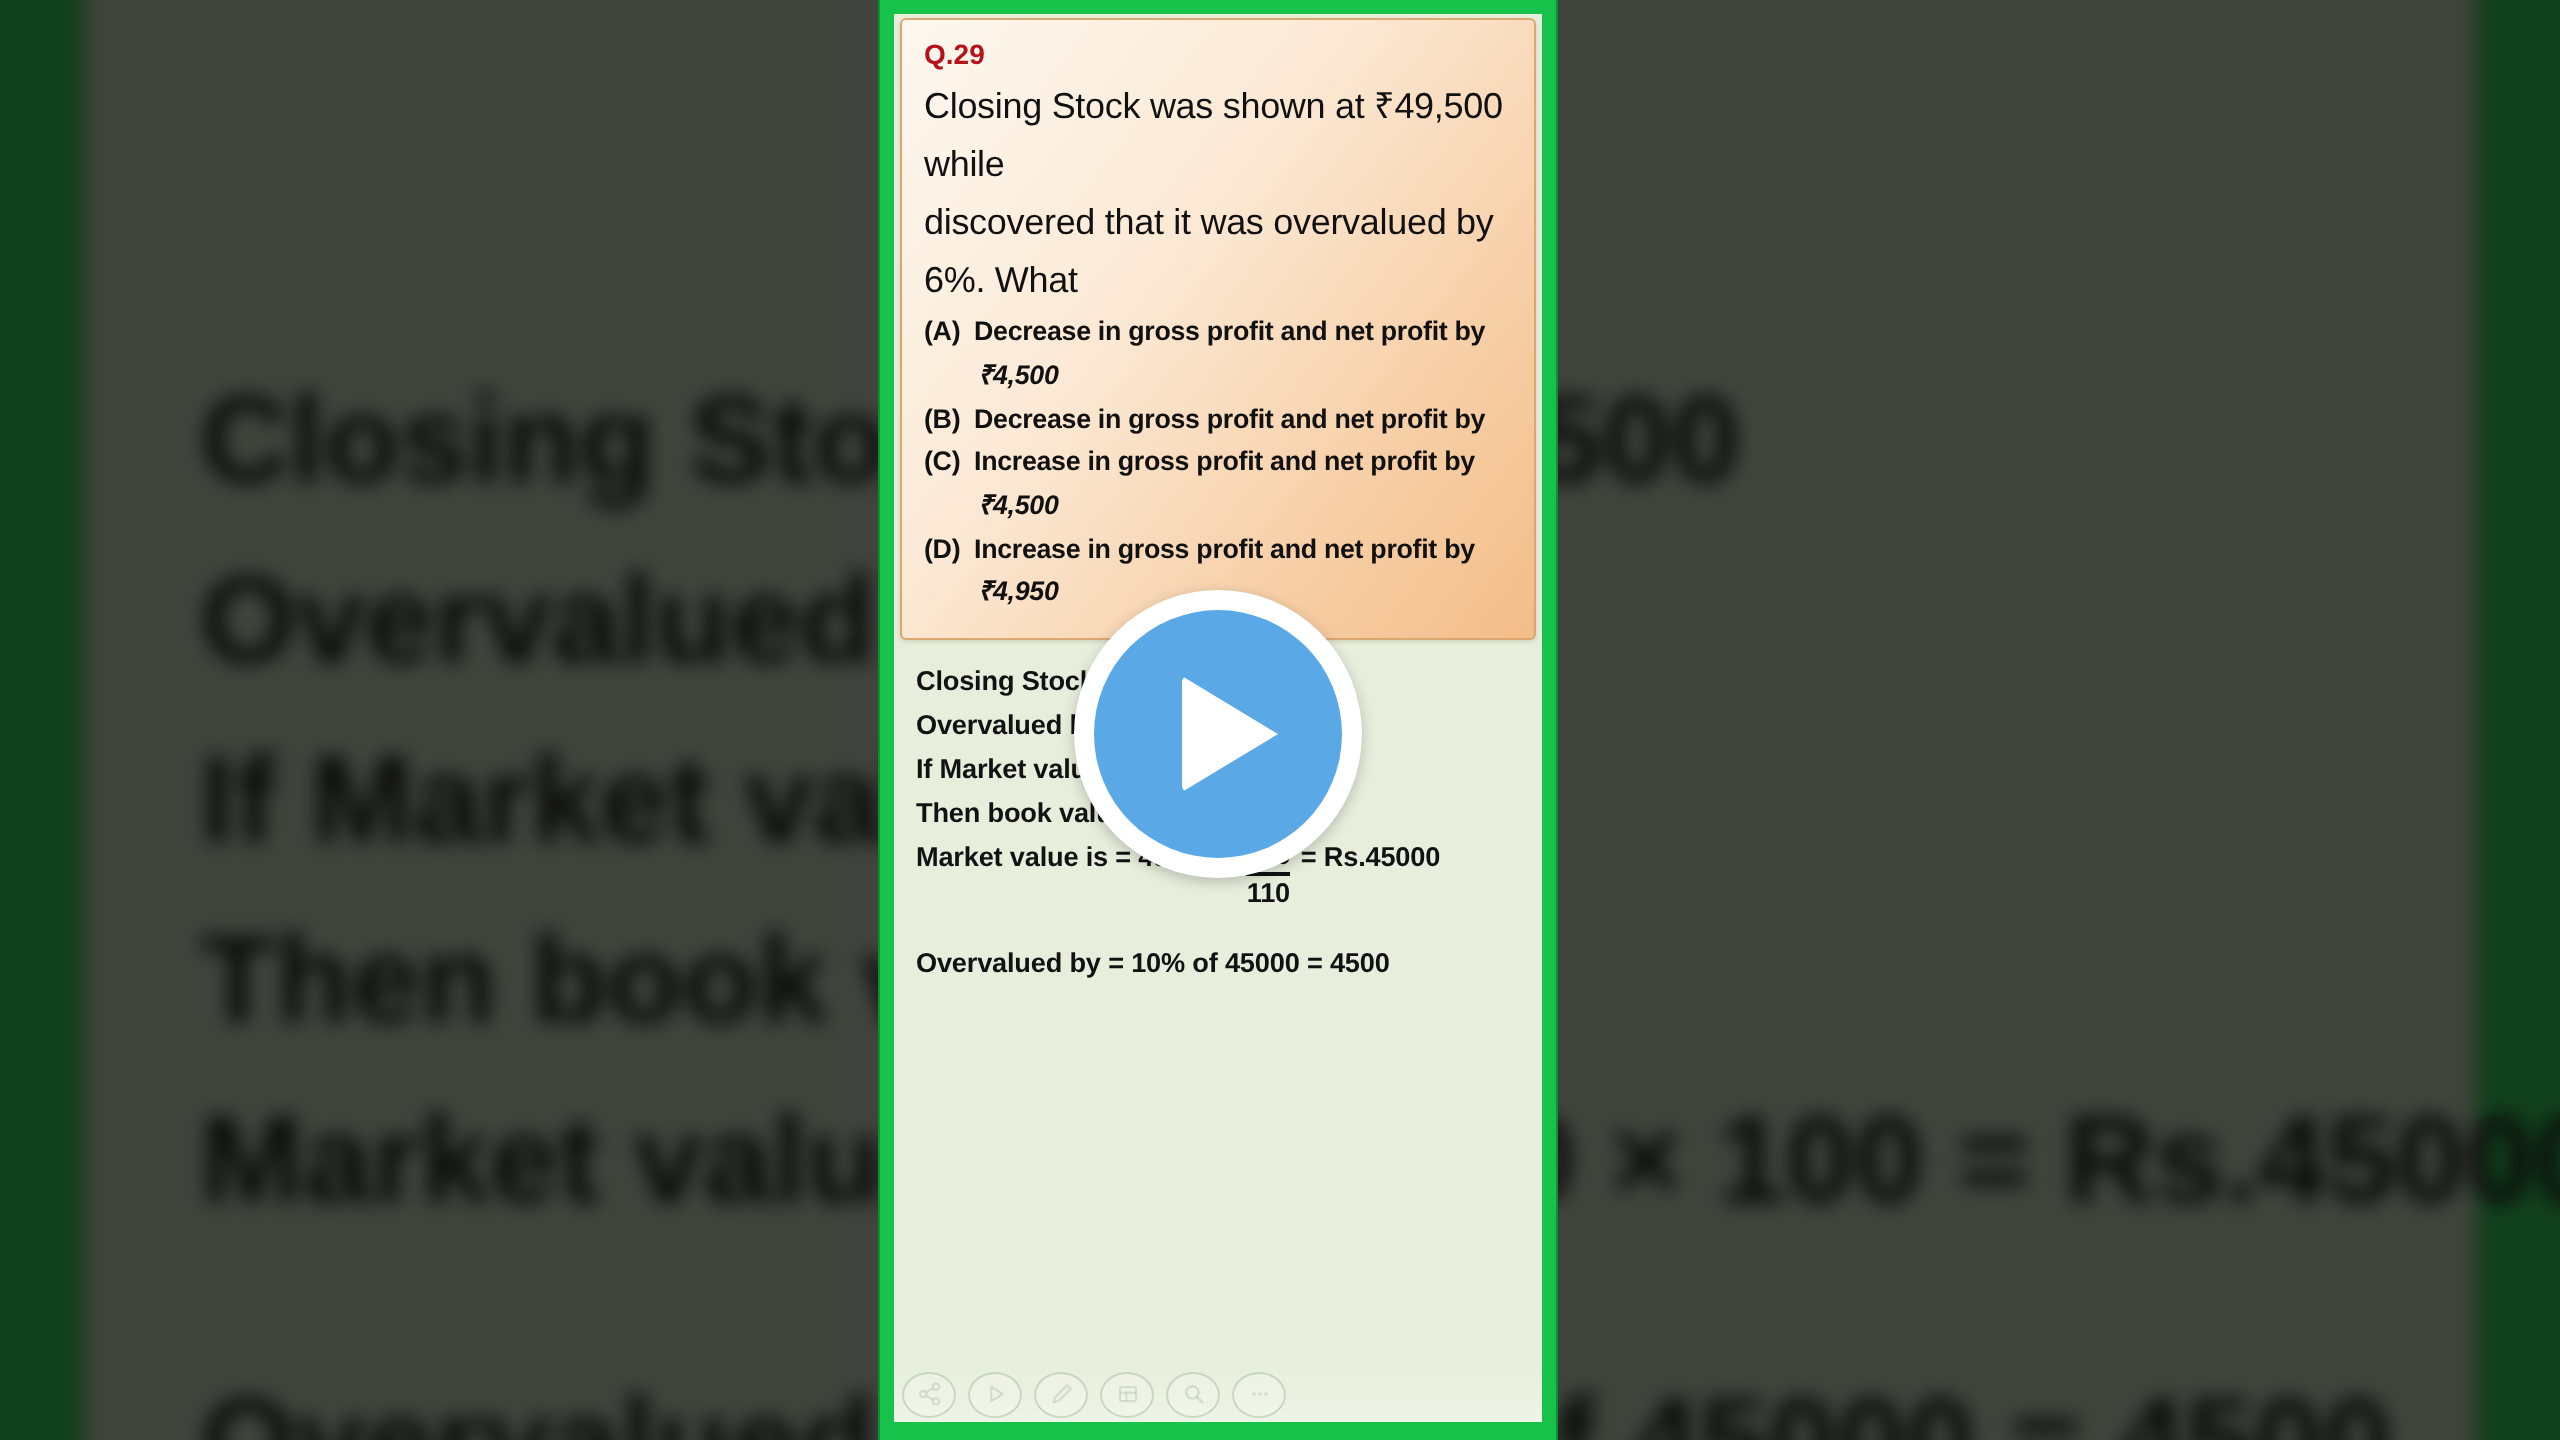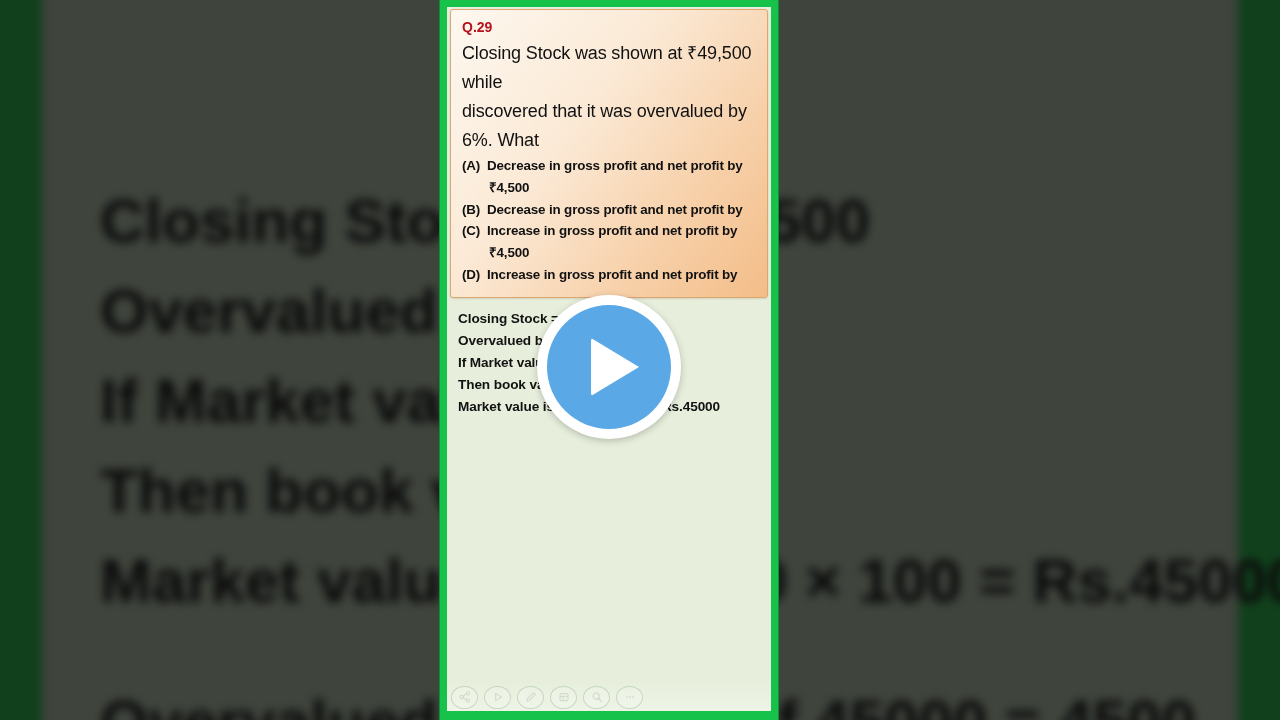--- a/index.html
+++ b/index.html
@@ -112,20 +112,21 @@
     align-items: flex-start;
   }
   .q-option .opt-tag {
     flex: 0 0 auto;
     width: 25px;
   }
   .q-option .opt-text { flex: 1 1 auto; }
   .q-option .opt-amount {
     display: block;
     padding-left: 2px;
+    font-style: italic;
   }
 
   
   #solution-area {
     position: relative;
     padding: 10px 3px 0 11px;
   }
   .s-line {
     font-size: 13.6px;
     font-weight: bold;
@@ -281,20 +282,21 @@
           <span class="opt-text">
             <span>Increase in gross profit and net profit by</span>
             <span class="opt-amount">₹4,500</span>
           </span>
         </div>
 
         <div class="q-option">
           <span class="opt-tag">(D)</span>
           <span class="opt-text">
             <span>Increase in gross profit and net profit by</span>
+            <span class="opt-amount">₹4,950</span>
           </span>
         </div>
       </div>
 
       <div id="solution-area">
         <div class="s-line">Closing Stock = Rs.49,500</div>
         <div class="s-line">Overvalued by = 10%</div>
         <div class="s-line">If Market value = 100</div>
         <div class="s-line">Then book value = 110</div>
 
@@ -303,20 +305,21 @@
           <span class="s-frac">
             <span class="num">100</span>
             <span class="bar"></span>
             <span class="den">110</span>
           </span>
           <span>= Rs.45000</span>
         </div>
 
         <div class="s-gap"></div>
 
+        <div class="s-line">Overvalued by = 10% of 45000 = 4500</div>
       </div>
 
       <div id="play-overlay">
         <div id="play-disc">
           <div id="play-triangle"></div>
         </div>
       </div>
 
       <div id="bottom-toolbar">
         <div class="tool-btn">

